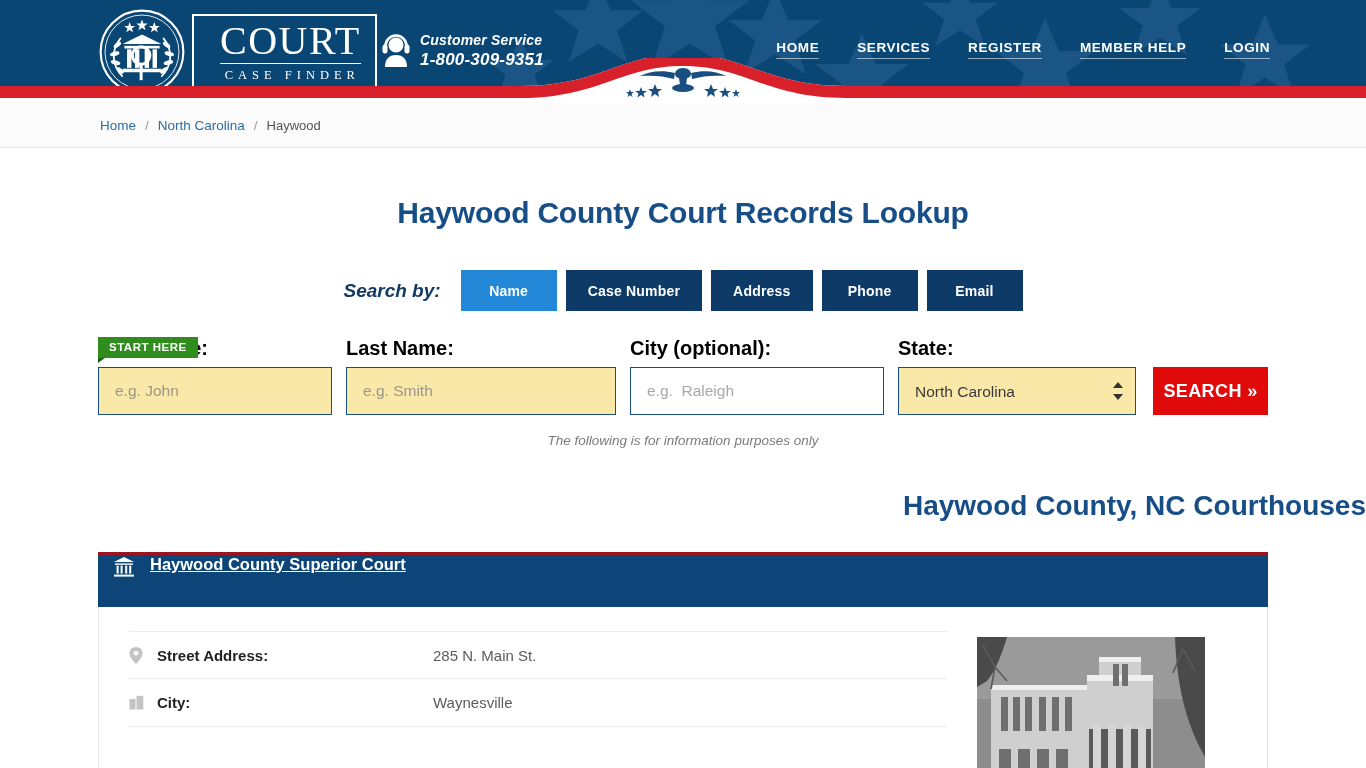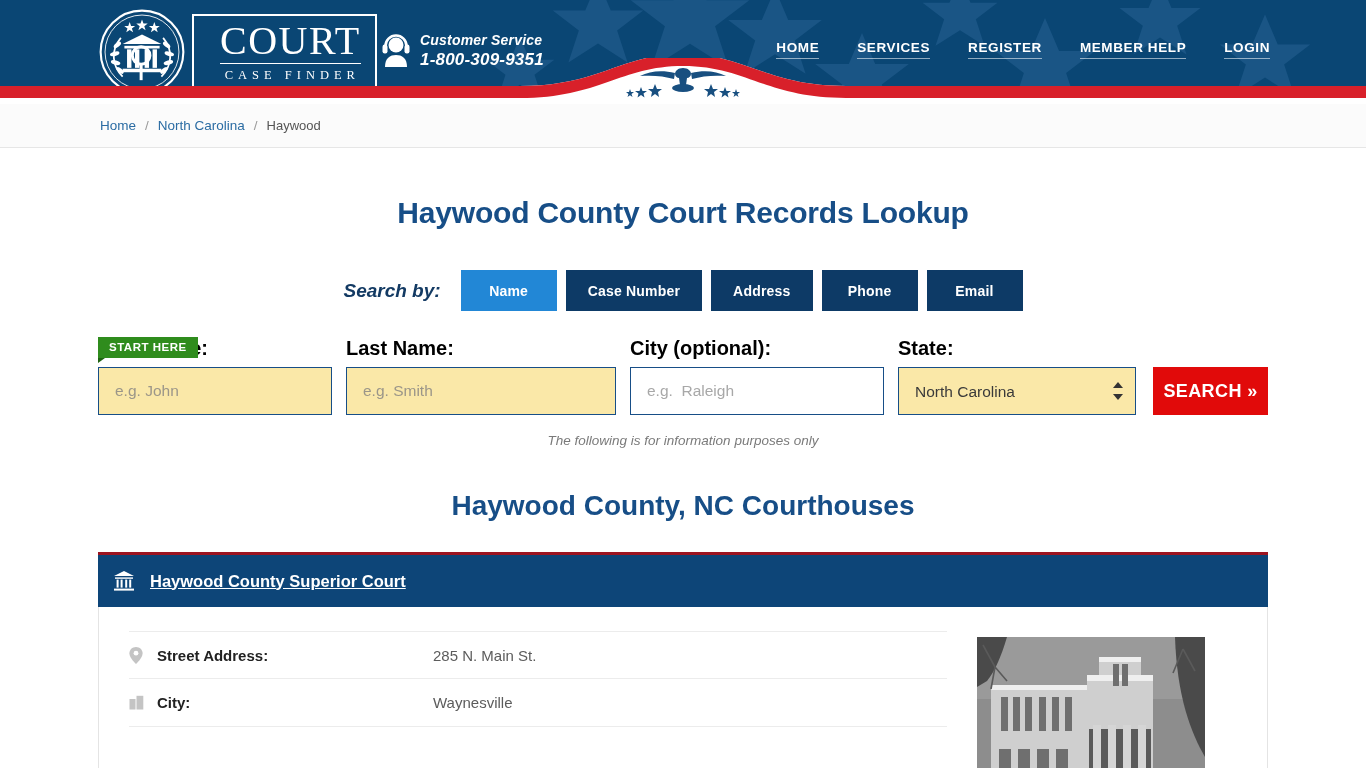--- a/index.html
+++ b/index.html
@@ -244,38 +244,37 @@
 
   .disclaimer {
     text-align: center;
     color: #7a7a7a;
     font-size: 13.5px;
     font-style: italic;
     margin-top: 18px;
   }
 
   .section-title {
-    text-align: center;
+    text-align: right;
     color: #174e87;
     font-size: 28px;
     font-weight: bold;
     margin: 42px 0 0 0;
   }
 
   .court-card {
     width: 1170px;
     margin: 30px auto 0 auto;
     border-top: 3px solid #9c1420;
     background: #ffffff;
   }
   .court-card-head {
     background: #0d4578;
     height: 52px;
     display: flex;
-    align-items: center;
     padding-left: 14px;
   }
   .court-head-link {
     color: #ffffff;
     font-size: 16.5px;
     font-weight: bold;
     text-decoration: underline;
     margin-left: 14px;
     cursor: pointer;
   }

